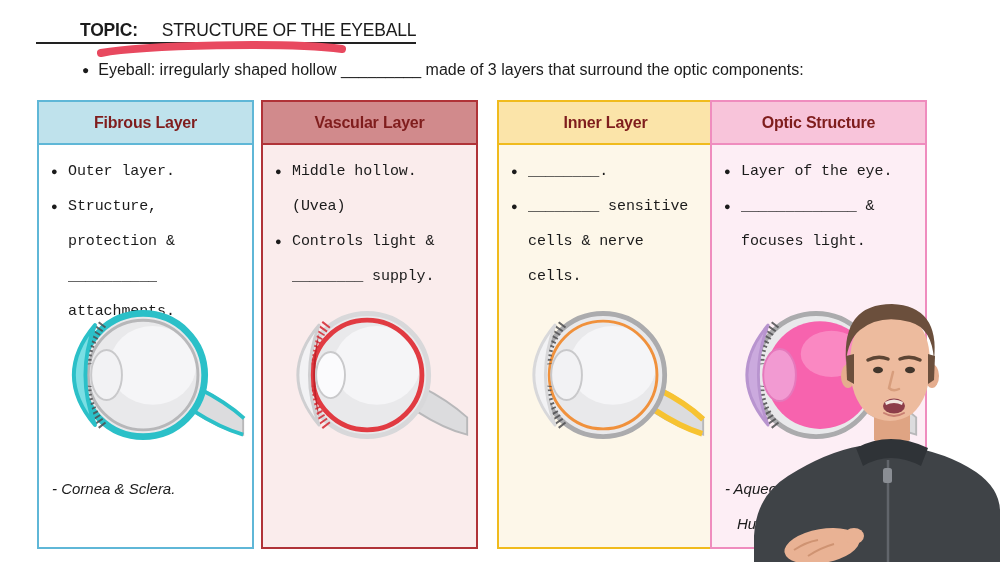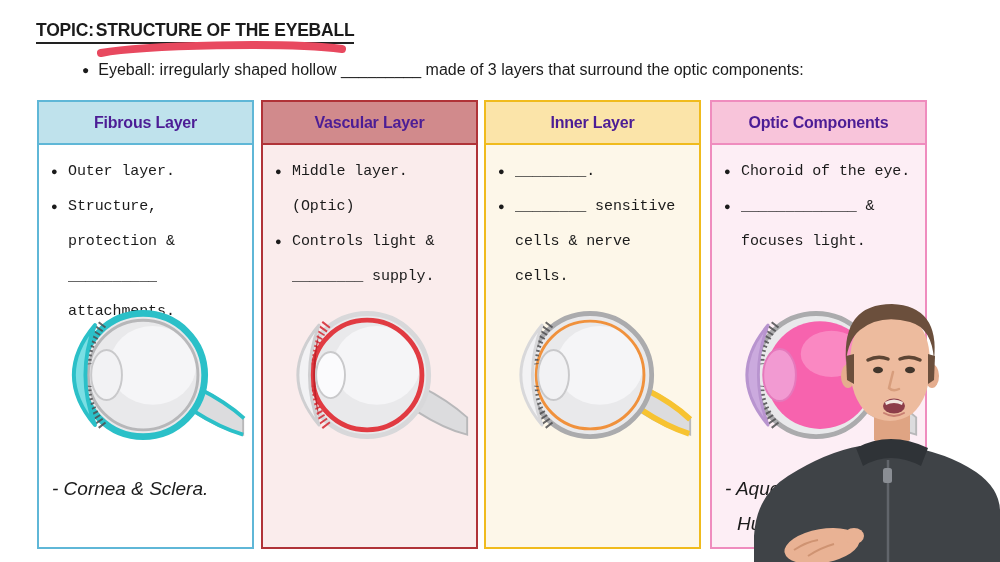--- a/index.html
+++ b/index.html
@@ -2,46 +2,46 @@
 <html><head>
 <meta charset="utf-8">
 <style>
   html,body{margin:0;padding:0;background:#ffffff;}
   .stage{position:relative;width:1000px;height:562px;background:#ffffff;overflow:hidden;
          font-family:"Liberation Sans",sans-serif;color:#1b1b1b;}
 
   
   .topic{position:absolute;left:36px;top:20px;font-size:17.5px;letter-spacing:-0.2px;
          border-bottom:2px solid #222;padding-bottom:1px;white-space:nowrap;}
-  .topic .lbl{font-weight:bold;}
-  .topic .ttl{font-weight:700;margin-left:2px;}
+  .topic .lbl{font-weight:bold;margin-left:44px;}
+  .topic .ttl{font-weight:400;margin-left:24px;}
   .swoosh{position:absolute;left:96px;top:41px;width:252px;height:18px;}
   .intro{position:absolute;left:38px;top:61px;font-size:16px;white-space:nowrap;margin-left:44px;}
   .intro .dot{font-size:12px;margin-right:9px;vertical-align:1px;}
 
   
   .column{position:absolute;top:100px;width:217px;height:449px;box-sizing:border-box;}
   .col-header{height:45px;box-sizing:border-box;border:2px solid;display:flex;align-items:center;
-              justify-content:center;font-weight:bold;font-size:16px;color:#4c1d95;letter-spacing:-0.2px;}
+              justify-content:center;font-weight:bold;font-size:16px;color:#7f1d1d;letter-spacing:-0.2px;}
   .col-body{position:absolute;top:45px;left:0;right:0;bottom:0;border:2px solid;border-top:none;box-sizing:border-box;}
   .bullets{padding:9px 6px 0 12px;font-size:15px;}
   .bullet-row{display:flex;line-height:35px;}
   .bdot{width:17px;font-size:11px;flex:none;}
   .btext{flex:1;letter-spacing:-0.1px;font-family:Liberation Mono, monospace;}
   .eye-wrap{position:absolute;top:145px;left:0;right:0;height:172px;display:flex;
             align-items:center;justify-content:center;}
-  .footer{position:absolute;top:326px;left:13px;right:2px;font-size:19px;font-style:italic;line-height:35px;}
+  .footer{position:absolute;top:326px;left:13px;right:2px;font-size:15px;font-style:italic;line-height:35px;}
   .fline2{padding-left:12px;}
 
   
   .c0{left:37px;}  .c0 .col-header{background:#bfe2ec;border-color:#5fb7d7;}
                    .c0 .col-body{background:#ffffff;border-color:#5fb7d7;}
   .c1{left:261px;} .c1 .col-header{background:#d18a8c;border-color:#b03338;text-align:center;}
                    .c1 .col-body{background:#faecec;border-color:#b03338;}
-  .c2{left:484px;} .c2 .col-header{background:#fbe4a9;border-color:#f0bb1d;}
+  .c2{left:497px;} .c2 .col-header{background:#fbe4a9;border-color:#f0bb1d;}
                    .c2 .col-body{background:#fdf7e9;border-color:#f0bb1d;}
   .c3{left:710px;} .c3 .col-header{background:#f8c4da;border-color:#ef8cbe;}
                    .c3 .col-body{background:#fdeef5;border-color:#ef8cbe;}
 
   .presenter{position:absolute;left:742px;top:300px;width:258px;height:262px;z-index:10;}
 </style>
 </head>
 <body>
 
 <div class="stage">
@@ -90,21 +90,21 @@
       </div>
     </div>
   </div>
 
   <div class="column c1">
     <div class="col-header">Vascular Layer</div>
     <div class="col-body">
       <div class="bullets">
         <div class="bullet-row">
           <span class="bdot">●</span>
-          <span class="btext">Middle layer. (Optic)</span>
+          <span class="btext">Middle hollow. (Uvea)</span>
         </div>
         <div class="bullet-row">
           <span class="bdot">●</span>
           <span class="btext">Controls light &amp; ________ supply.</span>
         </div>
       </div>
       <div class="eye-wrap">
         <svg viewBox="0 0 210 170" width="202" height="164">
           <path d="M158 96 Q186 110 206 128 L206 146 Q182 140 154 122 Z" fill="#dcdcde" stroke="#b8b8ba" stroke-width="2"></path>
           <circle cx="102" cy="84" r="64" fill="#e9e9eb" stroke="#d8d8da" stroke-width="5"></circle>
@@ -144,26 +144,26 @@
           <path d="M60 31 Q42 54 44 73" stroke="#4e4e50" stroke-width="9" fill="none" stroke-dasharray="2 3" opacity="0.85"></path>
           <path d="M60 137 Q42 114 44 95" stroke="#4e4e50" stroke-width="9" fill="none" stroke-dasharray="2 3" opacity="0.85"></path>
           <path d="M52 32 Q8 84 52 136 Q32 84 52 32 Z" fill="#f2f2f4" stroke="#d8d8da" stroke-width="3" stroke-linejoin="round"></path>
           <ellipse cx="64" cy="84" rx="16" ry="26" fill="#f2f2f4" stroke="#c9c9cb" stroke-width="2"></ellipse>
         </svg>
       </div>
     </div>
   </div>
 
   <div class="column c3">
-    <div class="col-header">Optic Components</div>
-    <div class="col-body">
-      <div class="bullets">
-        <div class="bullet-row">
-          <span class="bdot">●</span>
-          <span class="btext">Choroid of the eye.</span>
+    <div class="col-header">Optic Structure</div>
+    <div class="col-body">
+      <div class="bullets">
+        <div class="bullet-row">
+          <span class="bdot">●</span>
+          <span class="btext">Layer of the eye.</span>
         </div>
         <div class="bullet-row">
           <span class="bdot">●</span>
           <span class="btext">_____________ &amp; focuses light.</span>
         </div>
       </div>
       <div class="eye-wrap">
         <svg viewBox="0 0 210 170" width="202" height="164">
           <path d="M158 96 Q186 110 206 128 L206 146 Q182 140 154 122 Z" fill="#dcdcde" stroke="#b8b8ba" stroke-width="2"></path>
           <circle cx="102" cy="84" r="64" fill="#e9e9eb" stroke="#ababad" stroke-width="5"></circle>

